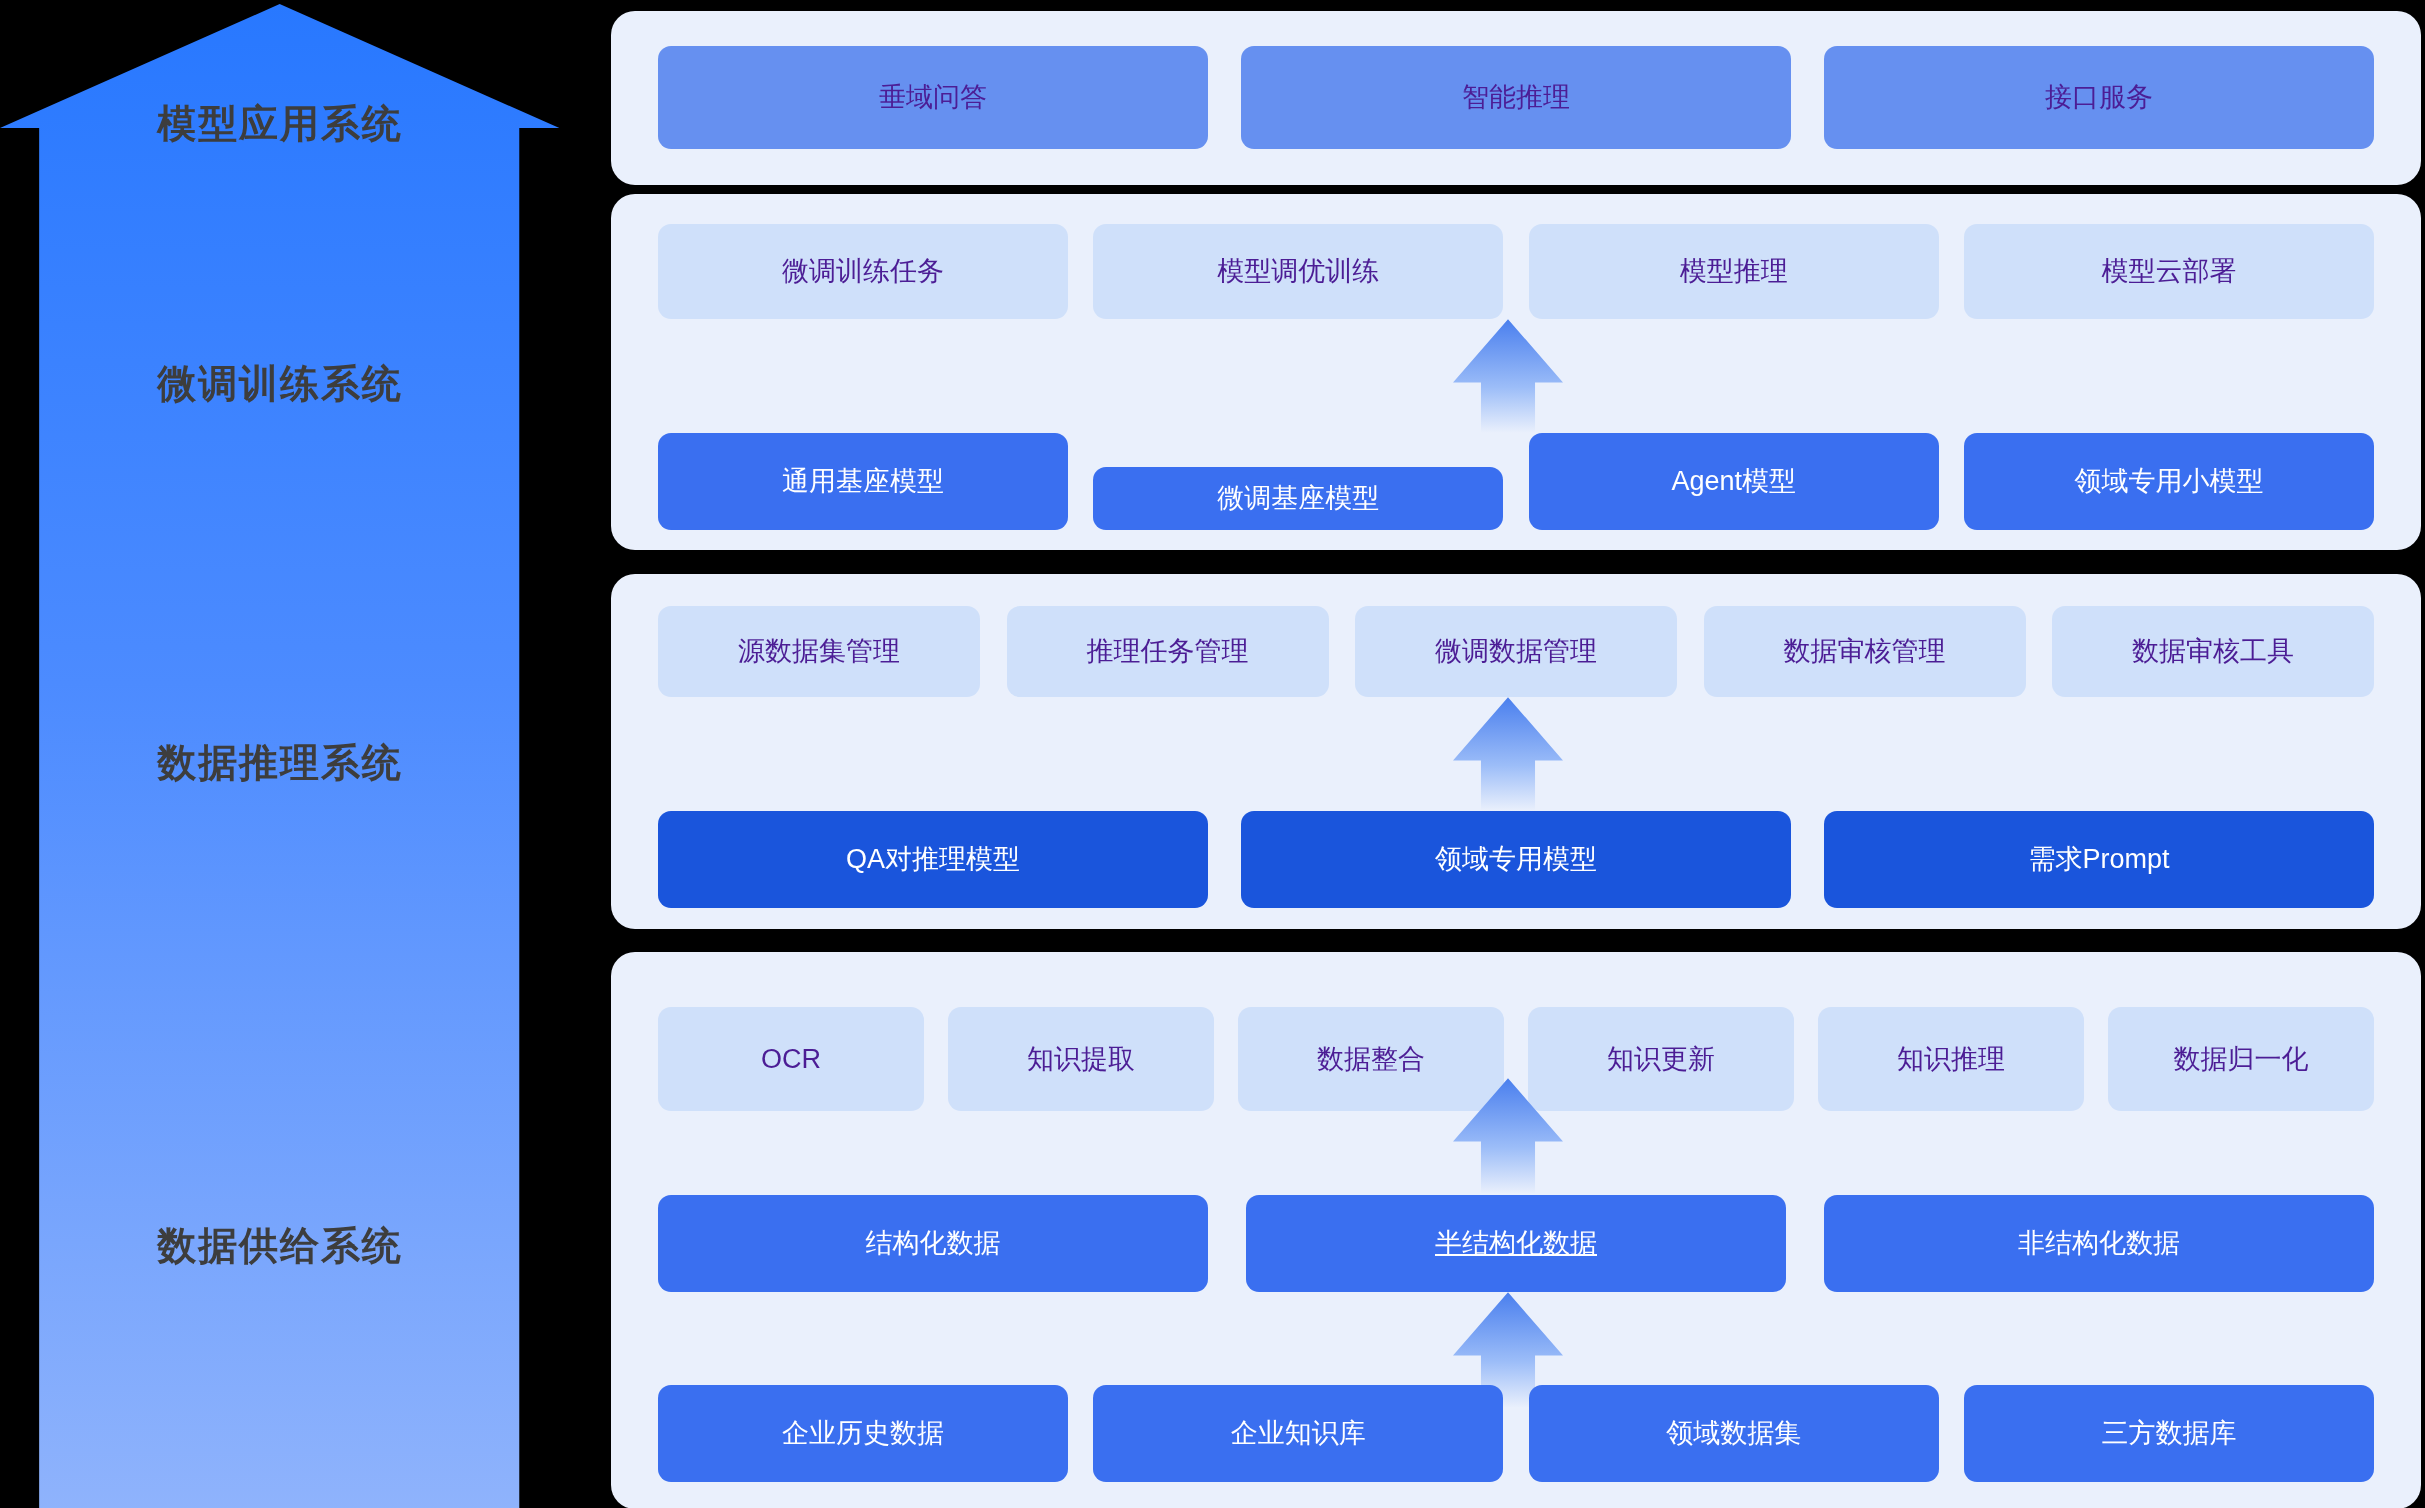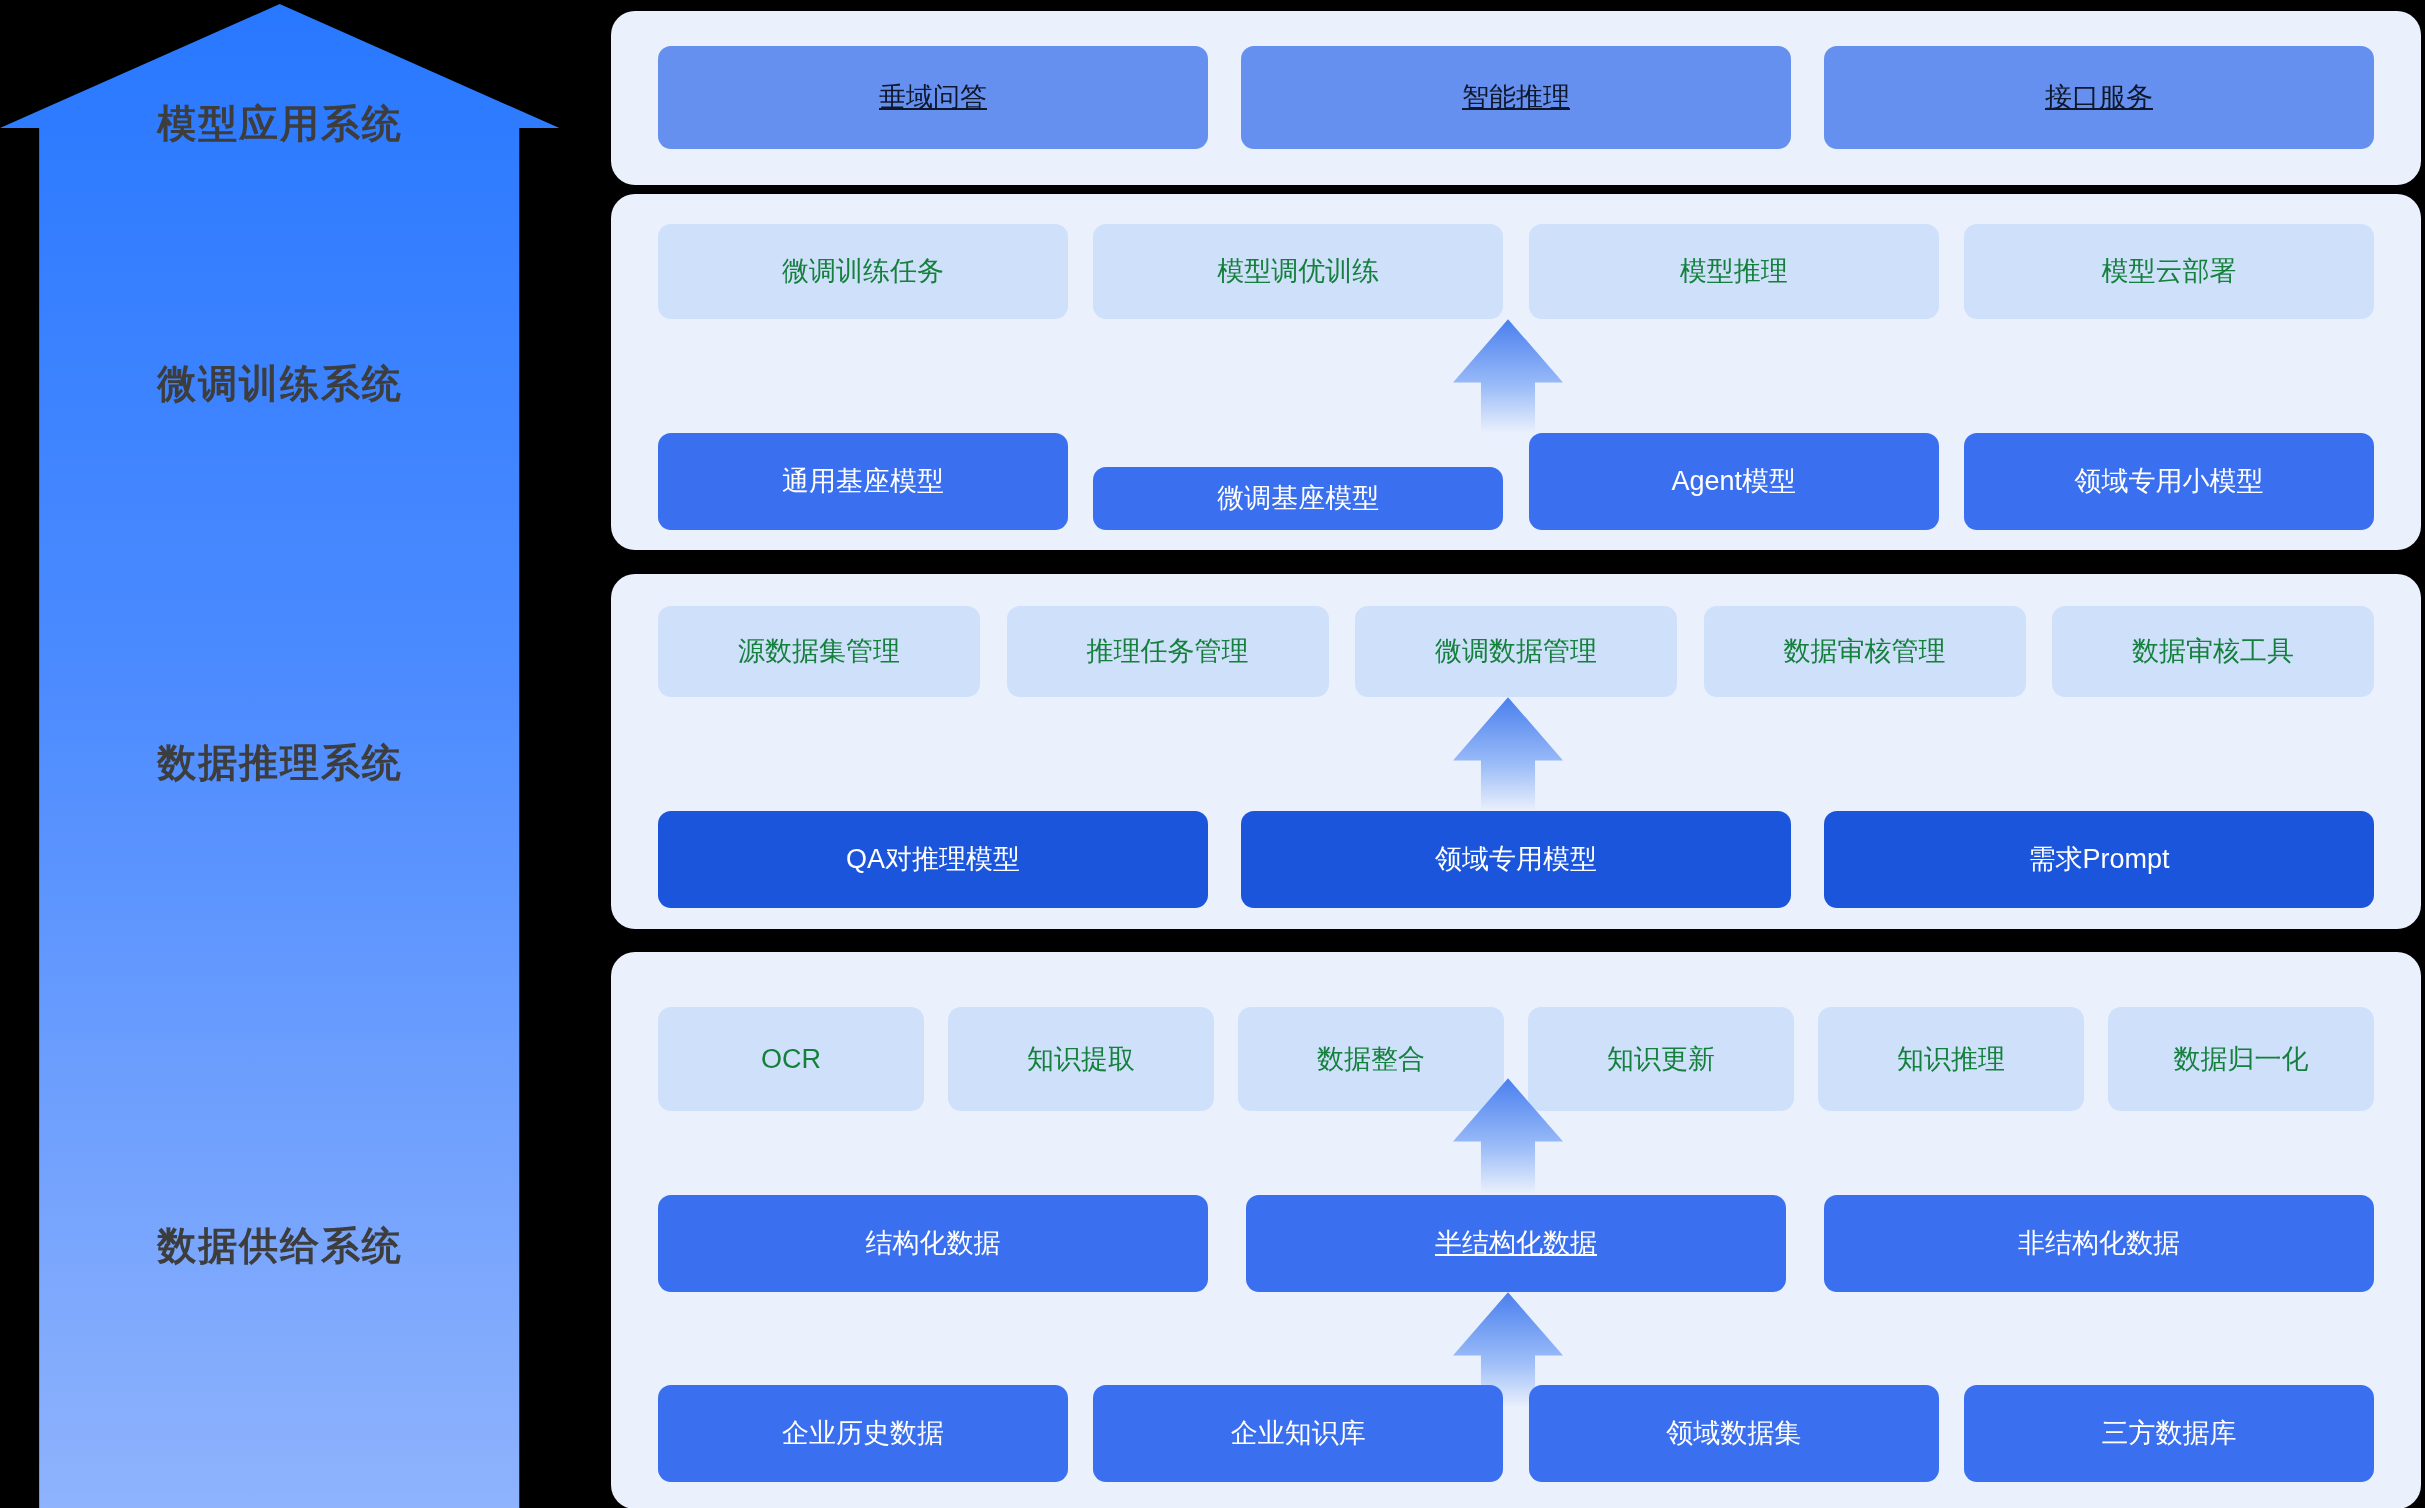--- a/index.html
+++ b/index.html
@@ -30,22 +30,22 @@
   }
   .row{
     position:absolute;left:47px;right:47px;
     display:flex;justify-content:space-between;align-items:stretch;
   }
   .node{
     display:flex;align-items:center;justify-content:center;text-align:center;
     border-radius:13px;box-sizing:border-box;padding:3.7px 9.3px;
     font-size:27px;font-weight:400;line-height:1.2;
   }
-  .node.app   {background:#6690F0;color:#0f172a;text-decoration:underline;}
-  .node.light {background:#CFE0FA;color:#15803d;}
+  .node.app   {background:#6690F0;color:#4c1d95;}
+  .node.light {background:#CFE0FA;color:#4c1d95;}
   .node.blue  {background:#3A6FF0;color:#ffffff;}
   .node.deep  {background:#1A55DC;color:#ffffff;font-weight:500;}
 
   
   .flow-arrow{position:absolute;}
   .flow-arrow svg{display:block;}
 </style>
 </head>
 <body>
 

